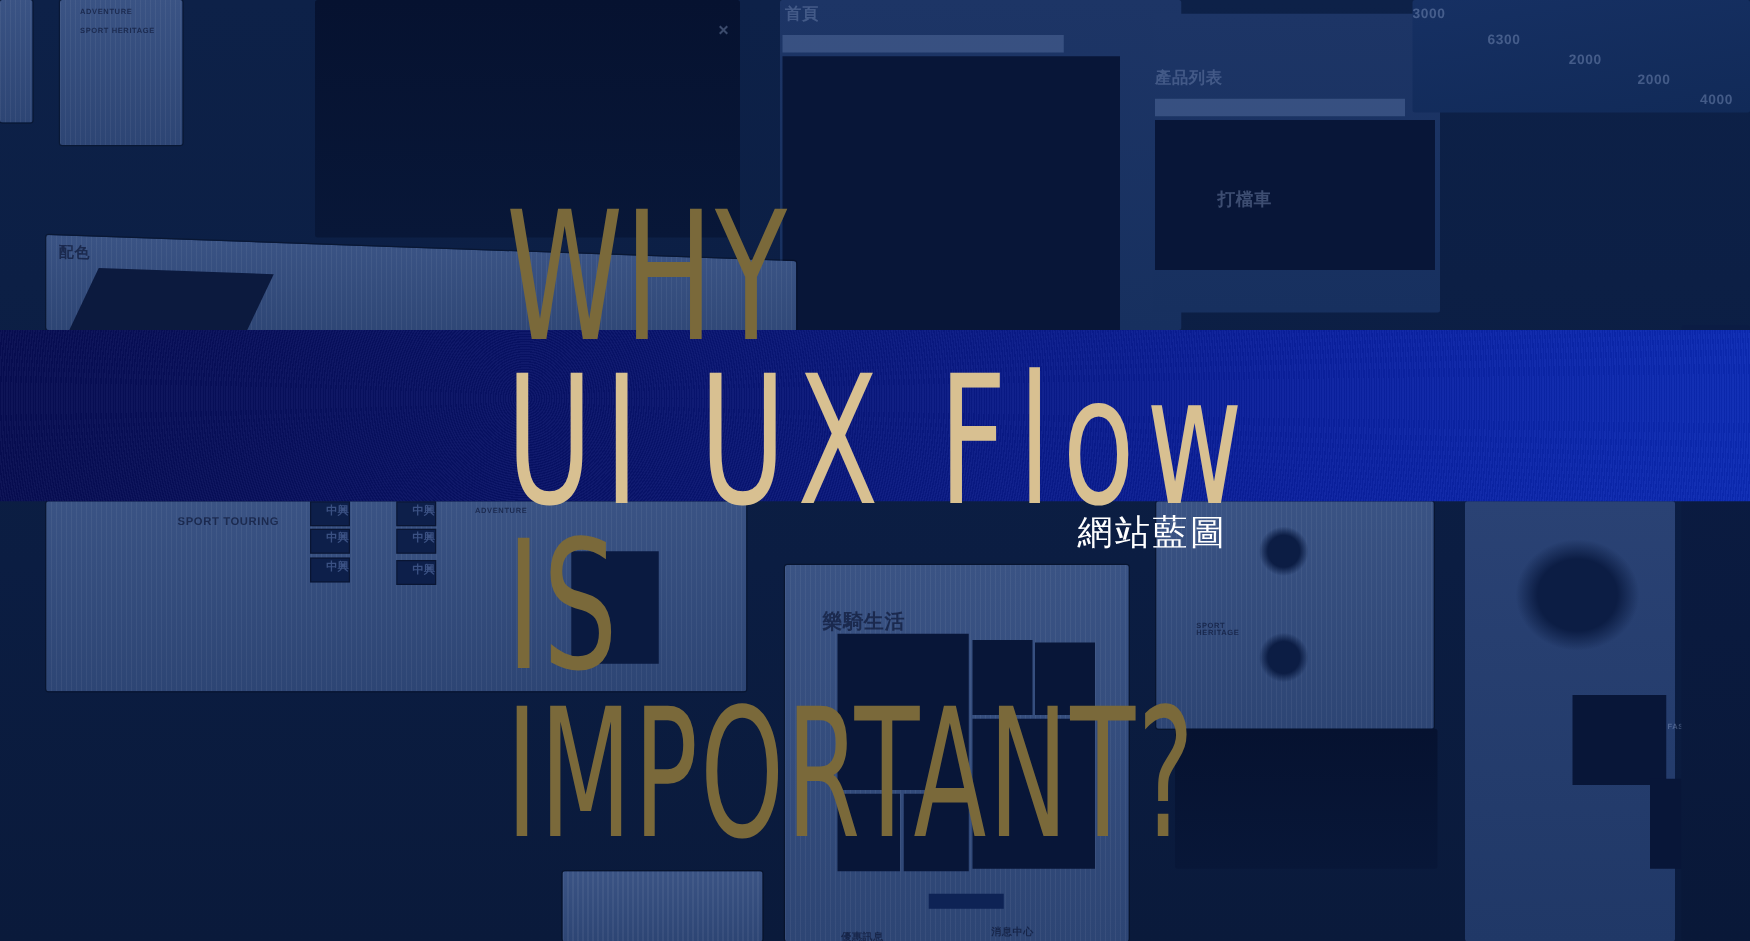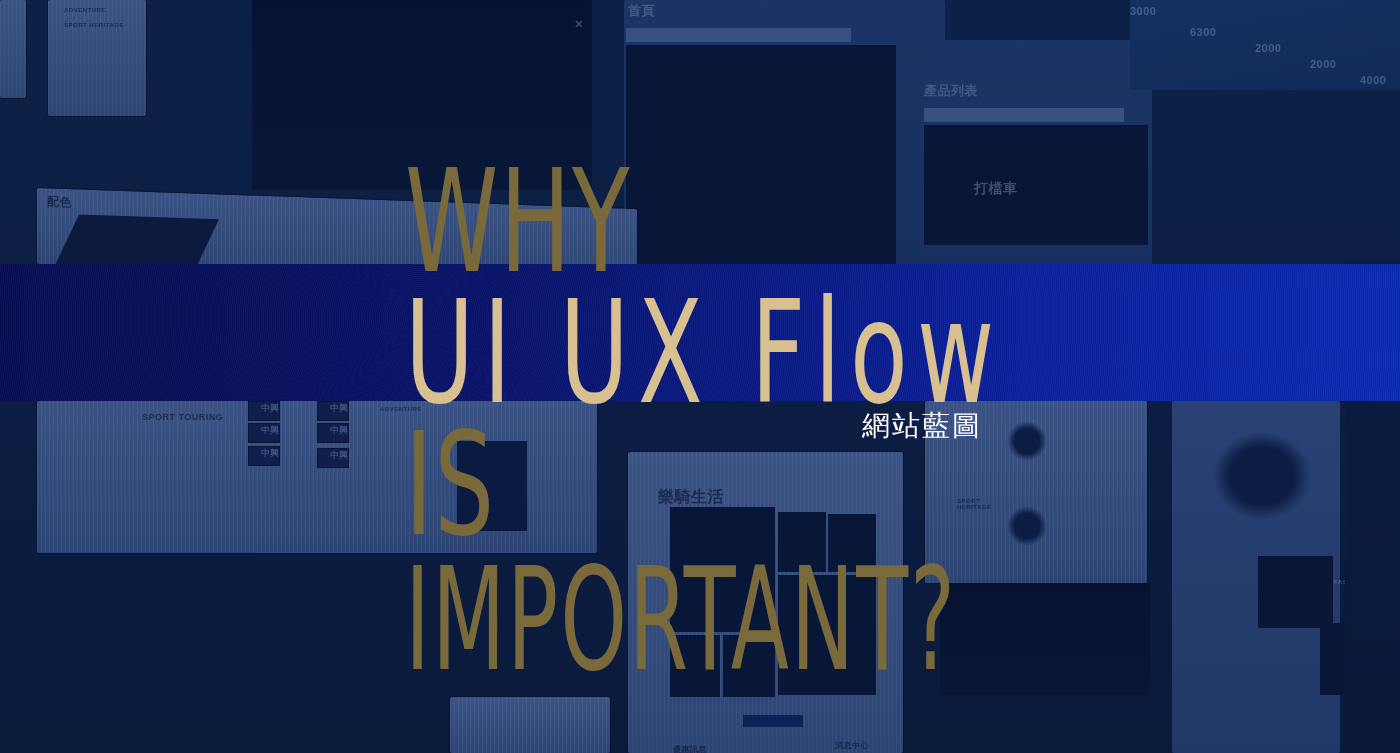--- a/index.html
+++ b/index.html
@@ -80,21 +80,21 @@
     <div class="panel dark" style="left:252px;top:0;width:340px;height:190px;">
       <span class="ptxt light" style="right:8px;top:18px;font-size:11px;">✕</span>
     </div>
 
     <div class="panel mid" style="left:624px;top:0;width:321px;height:264px;">
       <span class="ptxt big" style="left:4px;top:2px;">首頁</span>
       <div class="navbar" style="left:2px;top:28px;width:225px;"></div>
       <div class="tile" style="left:2px;top:45px;width:270px;height:219px;"></div>
     </div>
 
-    <div class="panel mid" style="left:922px;top:40px;width:230px;height:239px;">
+    <div class="panel mid" style="left:922px;top:11px;width:230px;height:239px;">
       <span class="ptxt big" style="left:2px;top:42px;">產品列表</span>
       <div class="navbar" style="left:2px;top:68px;width:200px;"></div>
       <div class="tile" style="left:2px;top:85px;width:224px;height:120px;"></div>
       <span class="ptxt light" style="left:52px;top:140px;font-size:14px;">打檔車</span>
     </div>
 
     <div class="panel" style="left:1130px;top:0;width:270px;height:90px;background:linear-gradient(170deg,#163063,#112a58);">
       <span class="ptxt light" style="left:0;top:5px;font-size:11px;">3000</span>
       <span class="ptxt light" style="left:60px;top:26px;font-size:11px;">6300</span>
       <span class="ptxt light" style="left:125px;top:42px;font-size:11px;">2000</span>
@@ -123,21 +123,21 @@
     <div class="panel light" style="left:628px;top:452px;width:275px;height:301px;">
       <span class="ptxt" style="left:30px;top:35px;font-size:16px;">樂騎生活</span>
       <div class="tile" style="left:42px;top:55px;width:105px;height:125px;"></div>
       <div class="tile" style="left:150px;top:60px;width:48px;height:60px;"></div>
       <div class="tile" style="left:200px;top:62px;width:48px;height:58px;"></div>
       <div class="tile" style="left:150px;top:123px;width:98px;height:120px;"></div>
       <div class="tile" style="left:42px;top:183px;width:50px;height:62px;"></div>
       <div class="tile" style="left:95px;top:183px;width:52px;height:62px;"></div>
       <div class="tile" style="left:115px;top:263px;width:60px;height:12px;background:#0e2355;"></div>
       <span class="ptxt" style="left:45px;top:292px;font-size:8px;">優惠訊息</span>
-      <span class="ptxt" style="left:165px;top:288px;font-size:8px;margin-left:42px;">消息中心</span>
+      <span class="ptxt" style="left:165px;top:288px;font-size:8px;">消息中心</span>
     </div>
 
     <div class="panel light" style="left:450px;top:697px;width:160px;height:56px;"></div>
 
     <div class="panel light" style="left:925px;top:401px;width:222px;height:182px;">
       <div class="moto" style="left:82px;top:20px;width:40px;height:40px;"></div>
       <span class="ptxt" style="left:32px;top:97px;font-size:6px;white-space:normal;width:40px;">SPORT HERITAGE</span>
       <div class="moto" style="left:82px;top:105px;width:40px;height:40px;"></div>
     </div>
     <div class="panel dark" style="left:940px;top:583px;width:210px;height:112px;"></div>

